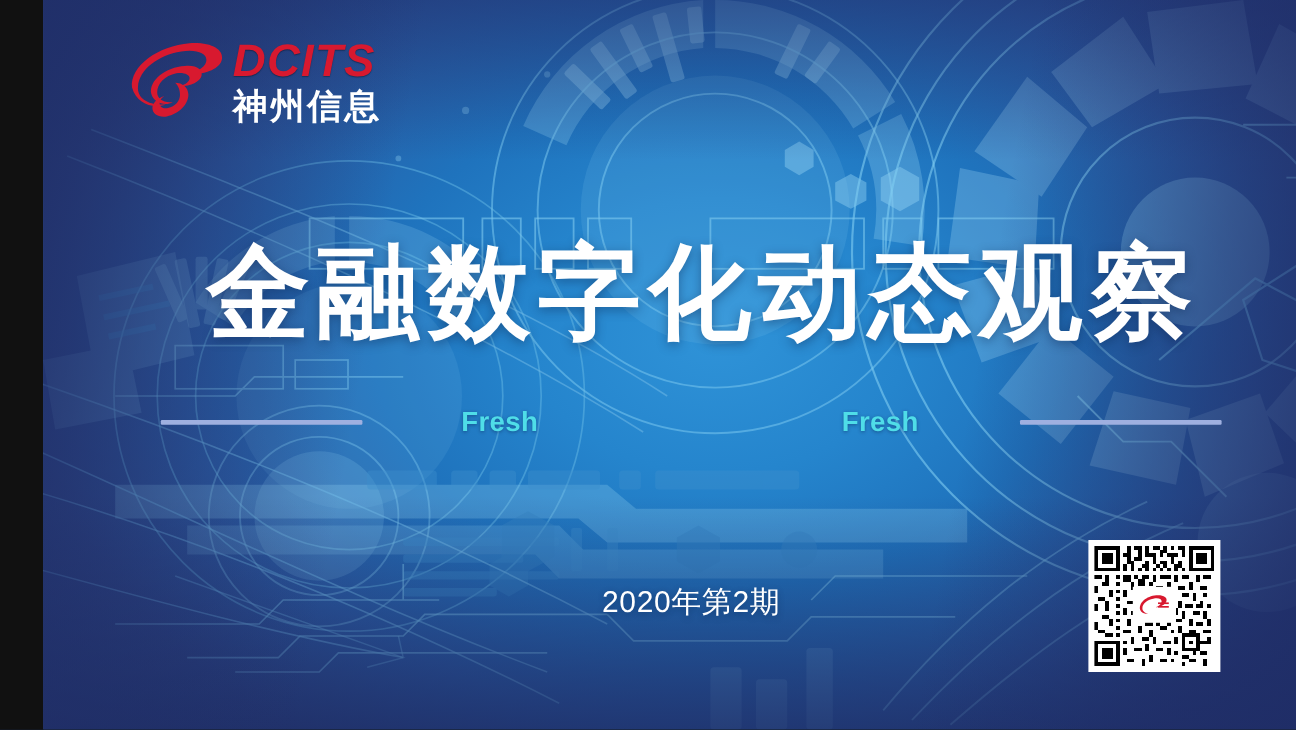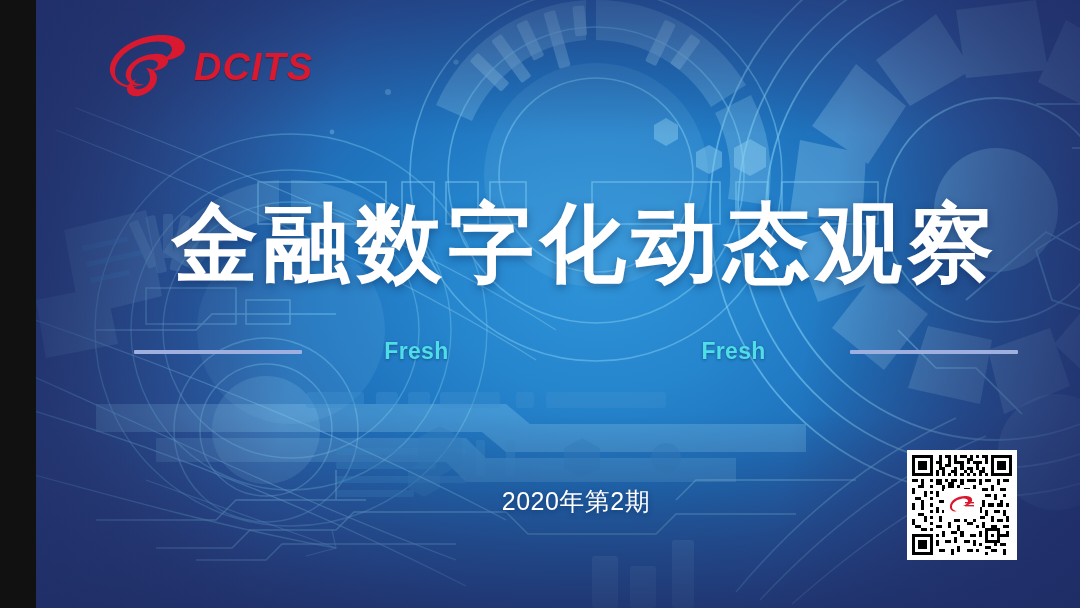--- a/index.html
+++ b/index.html
@@ -375,20 +375,21 @@
                    C53 41 56 39 56 36 C56 33 51 31 45 32 C35 34 29 41 29 48
                    C29 53 34 57 42 56 C36 60 26 57 24 49 Z"></path>
           <path d="M44 40 C50 40 55 44 55 50 C55 58 47 66 37 68 C30 69 25 66 25 61
                    C25 57 29 53 35 51 C32 53 31 55 31 57 C31 60 34 62 38 61
                    C44 60 48 55 48 50 C48 45 46 42 44 40 Z"></path>
         </g>
       </svg>
     </div>
     <div class="logo-text">
       <span class="logo-en">DCITS</span>
+      <span class="logo-cn">神州信息</span>
     </div>
   </div>
 
   <div class="title">金融数字化动态观察</div>
 
   <div class="tagline">
     <div class="tag-rule"></div>
     <div class="tag-gap-l"></div>
     <span class="tag-word">Fresh</span>
     <div class="tag-sp"></div>

